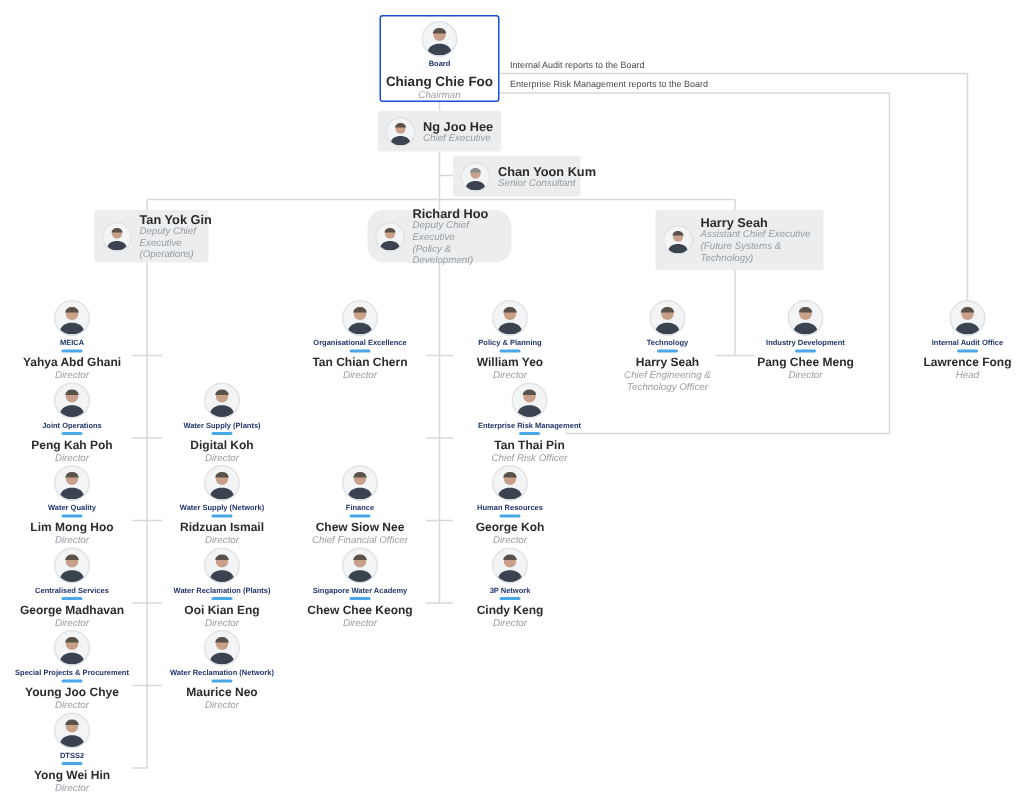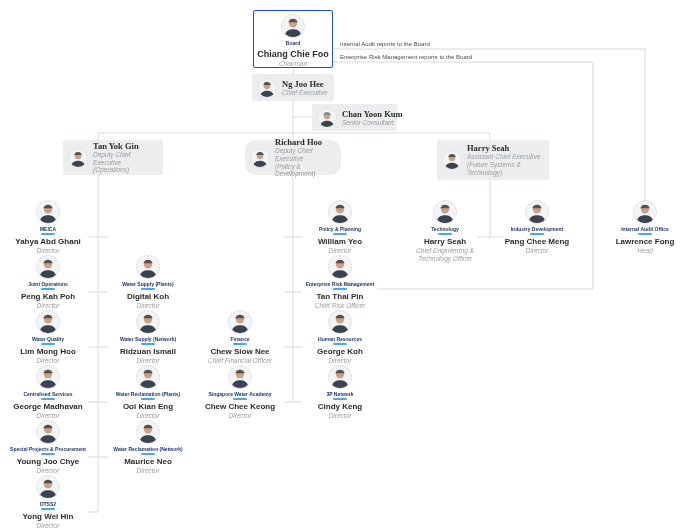--- a/index.html
+++ b/index.html
@@ -20,21 +20,21 @@
   .bar { width:14px; height:2px; background:#4aa8e8; border-radius:1px; margin:1px auto 2px; }
   .pname { font-size:8px; font-weight:bold; color:#2b2b2b; white-space:nowrap; }
   .ptitle { font-size:6.5px; font-style:italic; color:#989da2; line-height:1.2; margin-top:1px; }
   .board-card .pname { font-size:9px; }
 
   
   .gbox { position:absolute; background:#ebedee; border-radius:2px; box-sizing:border-box;
     display:flex; align-items:center; gap:5px; padding:0 5px; }
   .gbox .avatar { width:18px; height:18px; }
   .gbox .txt { text-align:left; }
-  .gbox .pname { font-size:8.5px;font-family:Liberation Serif, serif; }
+  .gbox .pname { font-size:8.5px; }
   .gbox .ptitle { margin-top:0; }
 
   
   .person { position:absolute; width:100px; text-align:center; }
   .person .avatar { width:22px; height:22px; margin:0 auto; }
   .person .ptitle { margin-top:1px; padding:0 14px; }
 
   .note { position:absolute; font-size:6px; color:#4a4a4a; white-space:nowrap; }
 </style>
 </head>
@@ -78,35 +78,35 @@
           <path d="M12 4 a5 5 0 0 1 5 4 h-10 a5 5 0 0 1 5-4z" fill="#5a5149"></path>
           <path d="M3 24 C3 17 8 15.5 12 15.5 C16 15.5 21 17 21 24 Z" fill="#3b4250"></path>
         </svg>
     </div>
     <div class="txt">
       <div class="pname">Ng Joo Hee</div>
       <div class="ptitle">Chief Executive</div>
     </div>
   </div>
 
-  <div class="gbox" style="left:312px; top:104px; width:85px; height:27px;align-items:center;">
+  <div class="gbox" style="left:302px; top:104px; width:85px; height:27px;align-items:center;">
     <div class="avatar">
       <svg viewBox="0 0 24 24">
           <circle cx="12" cy="9" r="4.5" fill="#c9a18a"></circle>
           <path d="M12 4 a5 5 0 0 1 5 4 h-10 a5 5 0 0 1 5-4z" fill="#8d8d8d"></path>
           <path d="M3 24 C3 17 8 15.5 12 15.5 C16 15.5 21 17 21 24 Z" fill="#3b4250"></path>
         </svg>
     </div>
     <div class="txt">
       <div class="pname">Chan Yoon Kum</div>
       <div class="ptitle">Senior Consultant</div>
     </div>
   </div>
 
-  <div class="gbox" style="left:63px; top:140px; width:100px; height:35px;">
+  <div class="gbox" style="left:63px; top:140px; width:76px; height:35px;">
     <div class="avatar">
       <svg viewBox="0 0 24 24">
           <circle cx="12" cy="9" r="4.5" fill="#c9a18a"></circle>
           <path d="M12 4 a5 5 0 0 1 5 4 h-10 a5 5 0 0 1 5-4z" fill="#5a5149"></path>
           <path d="M3 24 C3 17 8 15.5 12 15.5 C16 15.5 21 17 21 24 Z" fill="#3b4250"></path>
         </svg>
     </div>
     <div class="txt">
       <div class="pname">Tan Yok Gin</div>
       <div class="ptitle">Deputy Chief Executive</div>
@@ -267,20 +267,33 @@
           <circle cx="12" cy="9" r="4.5" fill="#c9a18a"></circle>
           <path d="M12 4 a5 5 0 0 1 5 4 h-10 a5 5 0 0 1 5-4z" fill="#5a5149"></path>
           <path d="M3 24 C3 17 8 15.5 12 15.5 C16 15.5 21 17 21 24 Z" fill="#3b4250"></path>
         </svg>
       </div>
       <div class="dept">Water Reclamation (Network)</div>
       <div class="bar"></div>
       <div class="pname">Maurice Neo</div>
       <div class="ptitle">Director</div>
     </div>
+    <div class="person" style="left: 190px; top: 200px;">
+      <div class="avatar">
+        <svg viewBox="0 0 24 24">
+          <circle cx="12" cy="9" r="4.5" fill="#c9a18a"></circle>
+          <path d="M12 4 a5 5 0 0 1 5 4 h-10 a5 5 0 0 1 5-4z" fill="#5a5149"></path>
+          <path d="M3 24 C3 17 8 15.5 12 15.5 C16 15.5 21 17 21 24 Z" fill="#3b4250"></path>
+        </svg>
+      </div>
+      <div class="dept">Organisational Excellence</div>
+      <div class="bar"></div>
+      <div class="pname">Tan Chian Chern</div>
+      <div class="ptitle">Director</div>
+    </div>
     <div class="person" style="left: 190px; top: 310px;">
       <div class="avatar">
         <svg viewBox="0 0 24 24">
           <circle cx="12" cy="9" r="4.5" fill="#c9a18a"></circle>
           <path d="M12 4 a5 5 0 0 1 5 4 h-10 a5 5 0 0 1 5-4z" fill="#5a5149"></path>
           <path d="M3 24 C3 17 8 15.5 12 15.5 C16 15.5 21 17 21 24 Z" fill="#3b4250"></path>
         </svg>
       </div>
       <div class="dept">Finance</div>
       <div class="bar"></div>
@@ -306,21 +319,21 @@
           <circle cx="12" cy="9" r="4.5" fill="#c9a18a"></circle>
           <path d="M12 4 a5 5 0 0 1 5 4 h-10 a5 5 0 0 1 5-4z" fill="#5a5149"></path>
           <path d="M3 24 C3 17 8 15.5 12 15.5 C16 15.5 21 17 21 24 Z" fill="#3b4250"></path>
         </svg>
       </div>
       <div class="dept">Policy &amp; Planning</div>
       <div class="bar"></div>
       <div class="pname">William Yeo</div>
       <div class="ptitle">Director</div>
     </div>
-    <div class="person" style="left: 290px; top: 255px;">
+    <div class="person" style="left: 303px; top: 255px;">
       <div class="avatar">
         <svg viewBox="0 0 24 24">
           <circle cx="12" cy="9" r="4.5" fill="#c9a18a"></circle>
           <path d="M12 4 a5 5 0 0 1 5 4 h-10 a5 5 0 0 1 5-4z" fill="#5a5149"></path>
           <path d="M3 24 C3 17 8 15.5 12 15.5 C16 15.5 21 17 21 24 Z" fill="#3b4250"></path>
         </svg>
       </div>
       <div class="dept">Enterprise Risk Management</div>
       <div class="bar"></div>
       <div class="pname">Tan Thai Pin</div>

